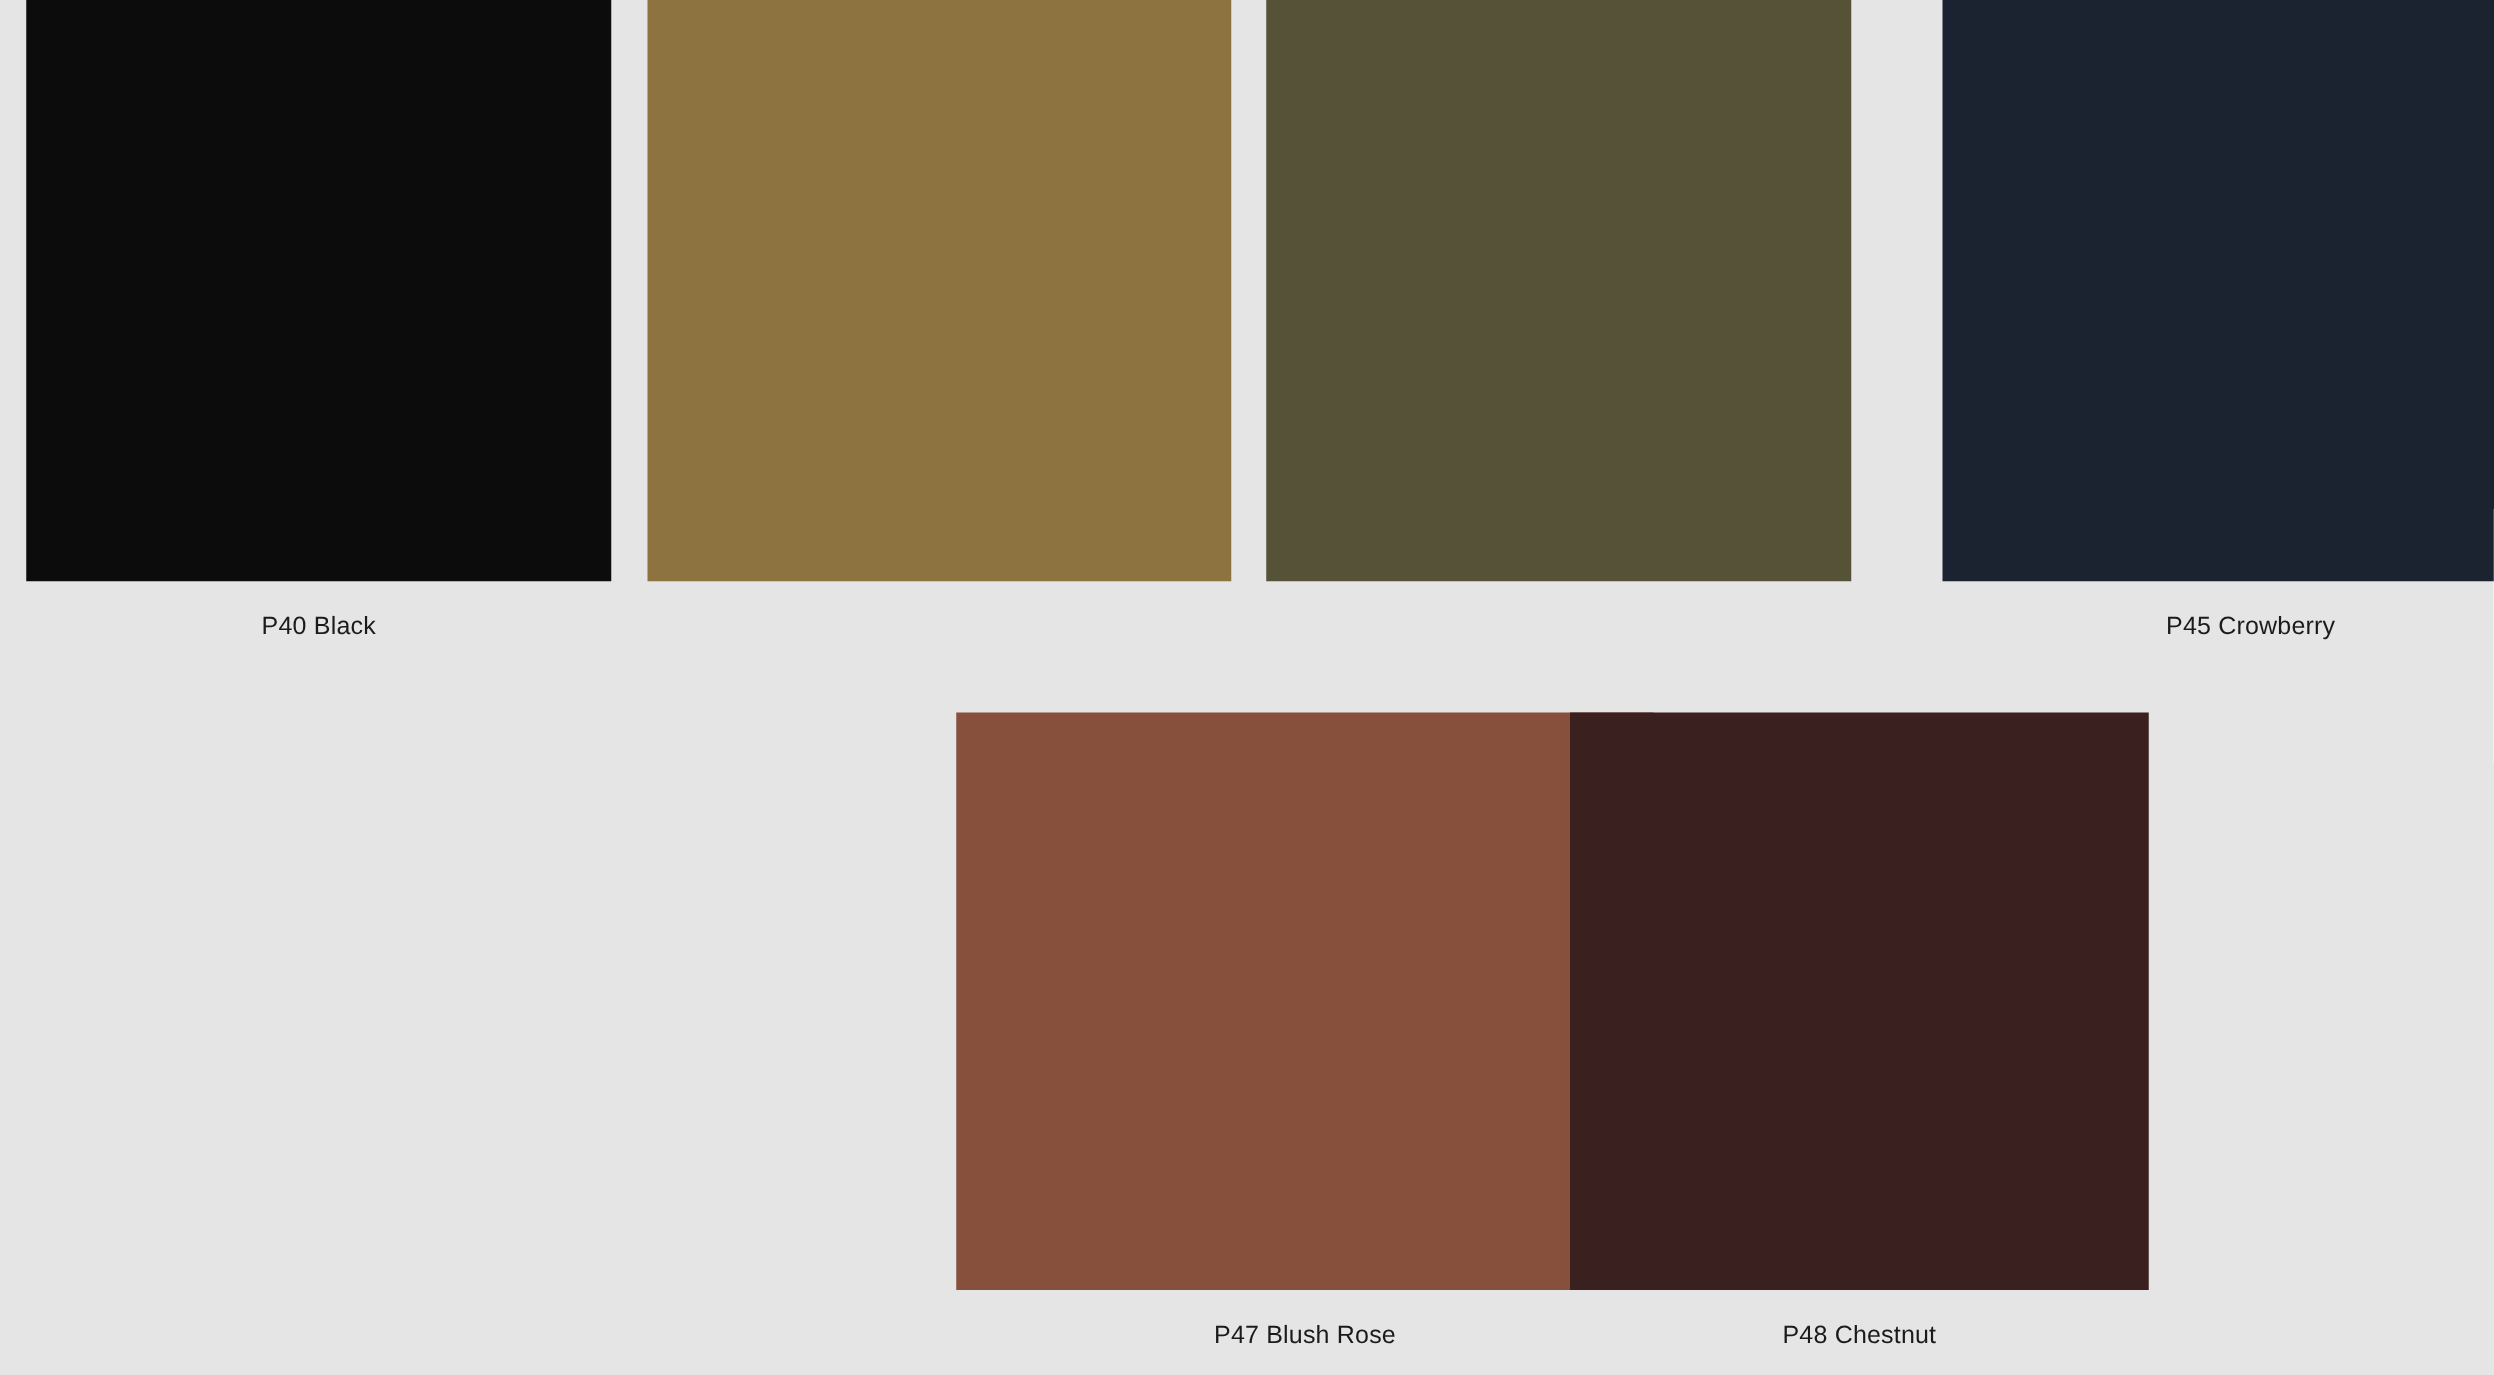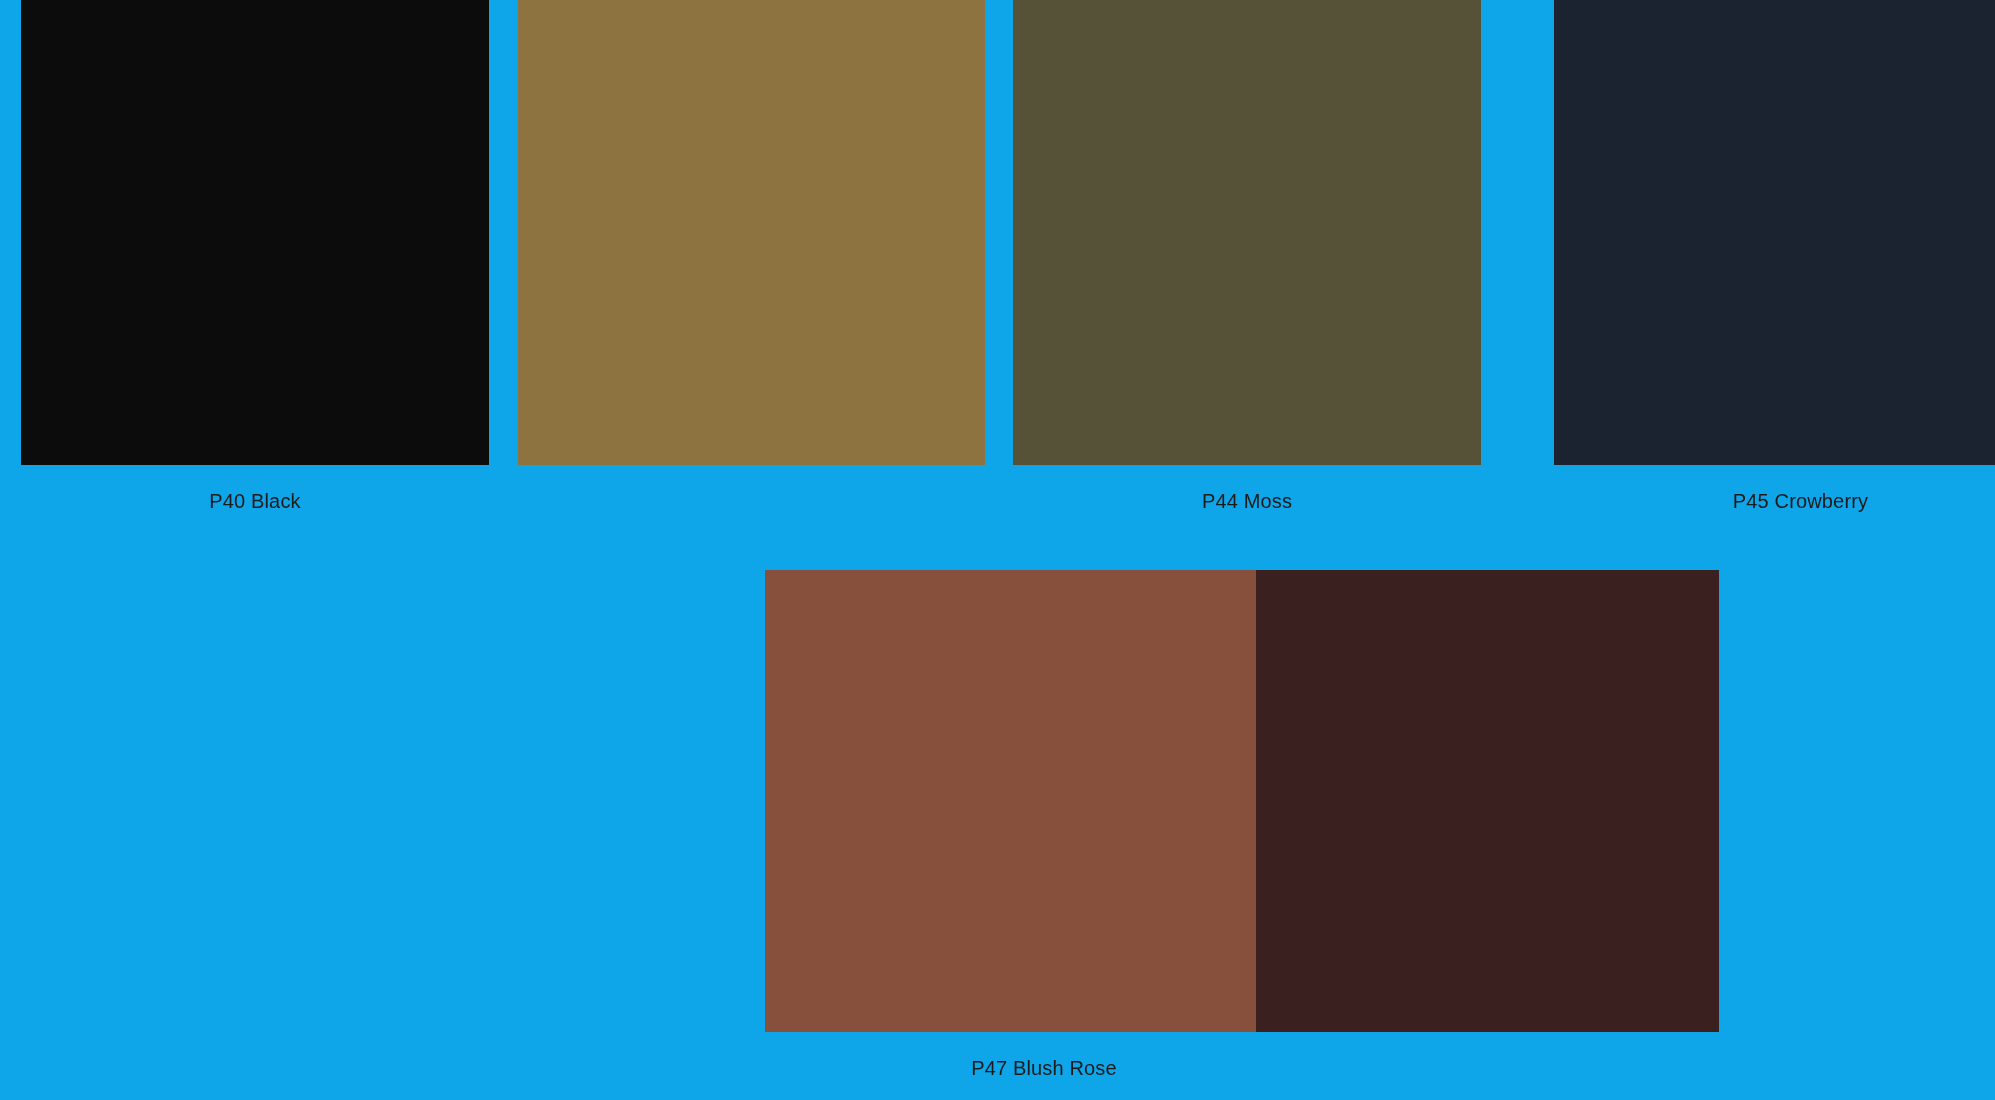--- a/index.html
+++ b/index.html
@@ -71,52 +71,52 @@
   #cell-p46 { left: 272px;  width: 463px; }
   #cell-p47 { left: 765px;  width: 558px; }
   #cell-p48 { left: 1256px; width: 463px; }
 
   #swatch-row-2 .swatch-chip  { height: 462px; }
   #swatch-row-2 .swatch-label { top: 487px; }
 </style>
 </head>
 <body>
 
-<div id="palette-board" style="background: #0ea5e9; text-decoration: underline;">
+<div id="palette-board" style="background: #e5e5e5; text-decoration: underline;">
 
   <div class="swatch-row" id="swatch-row-1">
 
     <div class="swatch-cell" id="cell-p40">
       <div class="swatch-chip" style="background: rgb(13, 12, 12);"></div>
       <div class="swatch-label" style="color: rgb(27, 27, 27);">P40 Black</div>
     </div>
 
     <div class="swatch-cell" id="cell-p43">
       <div class="swatch-chip" style="background: rgb(140, 115, 64);"></div>
     </div>
 
     <div class="swatch-cell" id="cell-p44">
       <div class="swatch-chip" style="background: rgb(86, 82, 56);"></div>
-      <div class="swatch-label" style="color: rgb(27, 27, 27);">P44 Moss</div>
     </div>
 
     <div class="swatch-cell" id="cell-p45">
       <div class="swatch-chip" style="background: rgb(27, 34, 48);"></div>
       <div class="swatch-label" style="color: rgb(27, 27, 27);">P45 Crowberry</div>
     </div>
 
   </div>
 
   <div class="swatch-row" id="swatch-row-2">
 
 
     <div class="swatch-cell" id="cell-p47">
       <div class="swatch-chip" style="background: rgb(135, 80, 60);"></div>
       <div class="swatch-label" style="color: rgb(27, 27, 27);">P47 Blush Rose</div>
     </div>
 
     <div class="swatch-cell" id="cell-p48">
       <div class="swatch-chip" style="background: rgb(58, 32, 30);"></div>
+      <div class="swatch-label" style="color: rgb(27, 27, 27);">P48 Chestnut</div>
     </div>
 
   </div>
 
 </div>
 
 </body></html>

